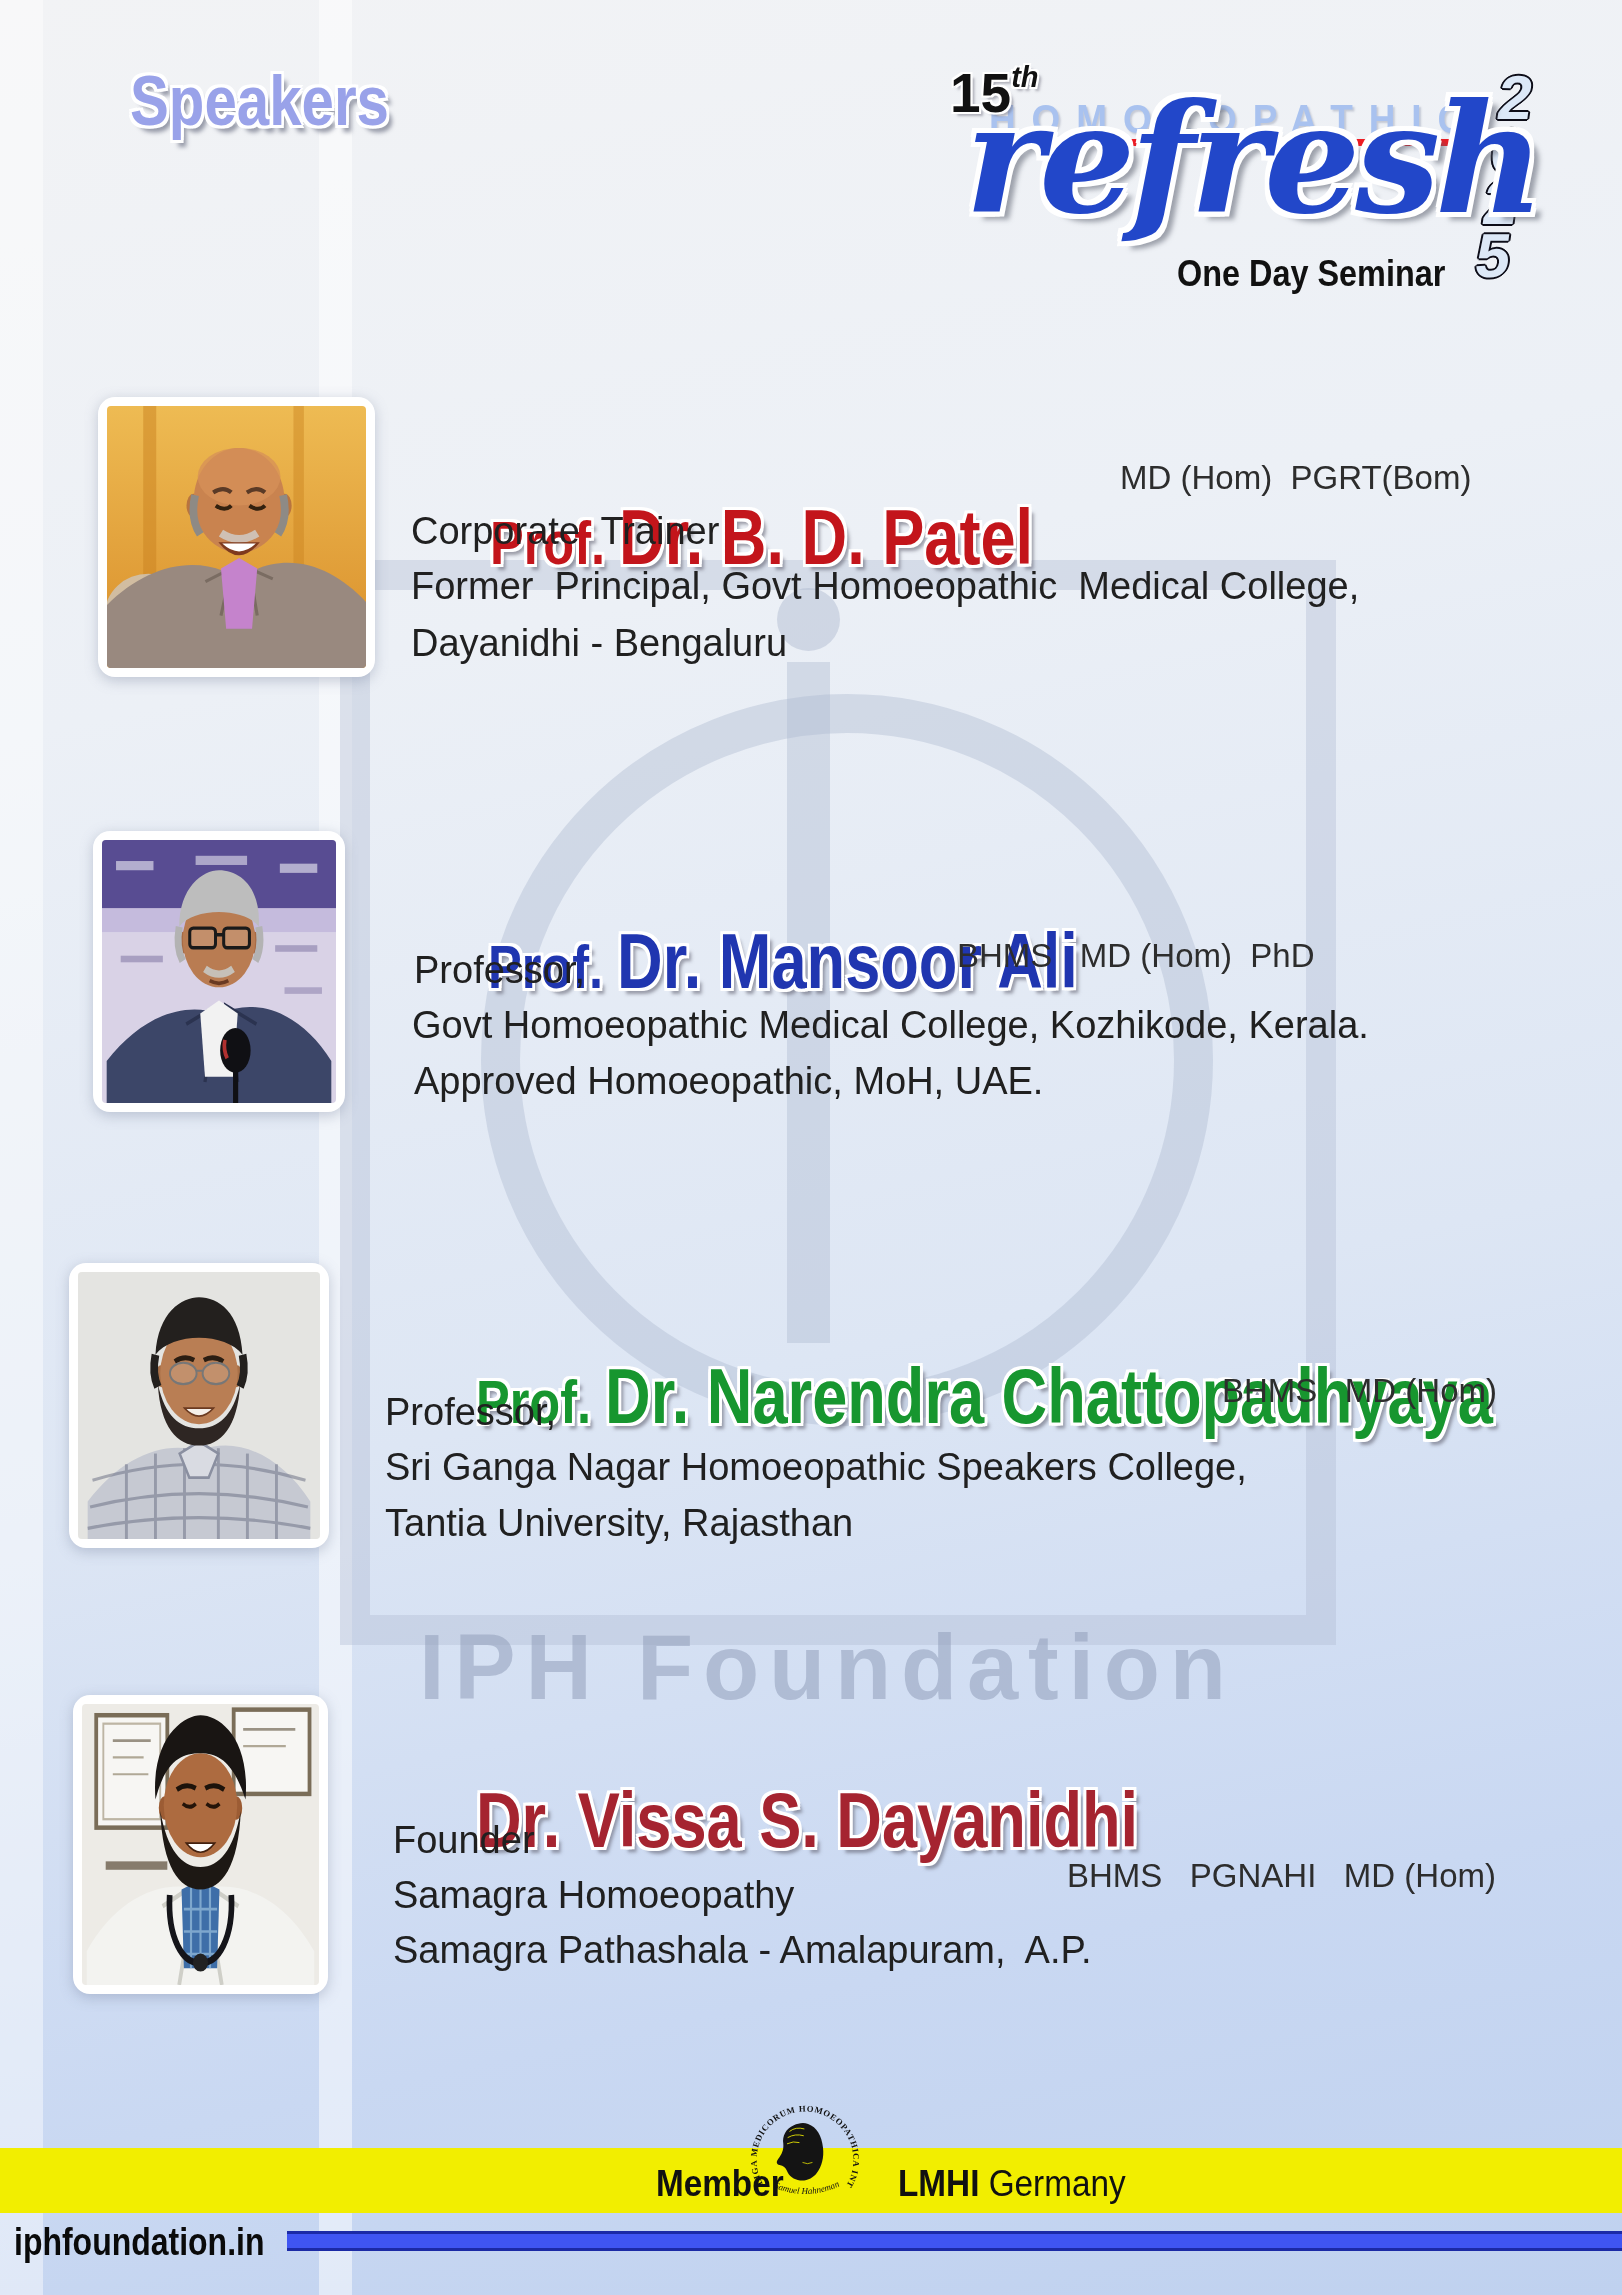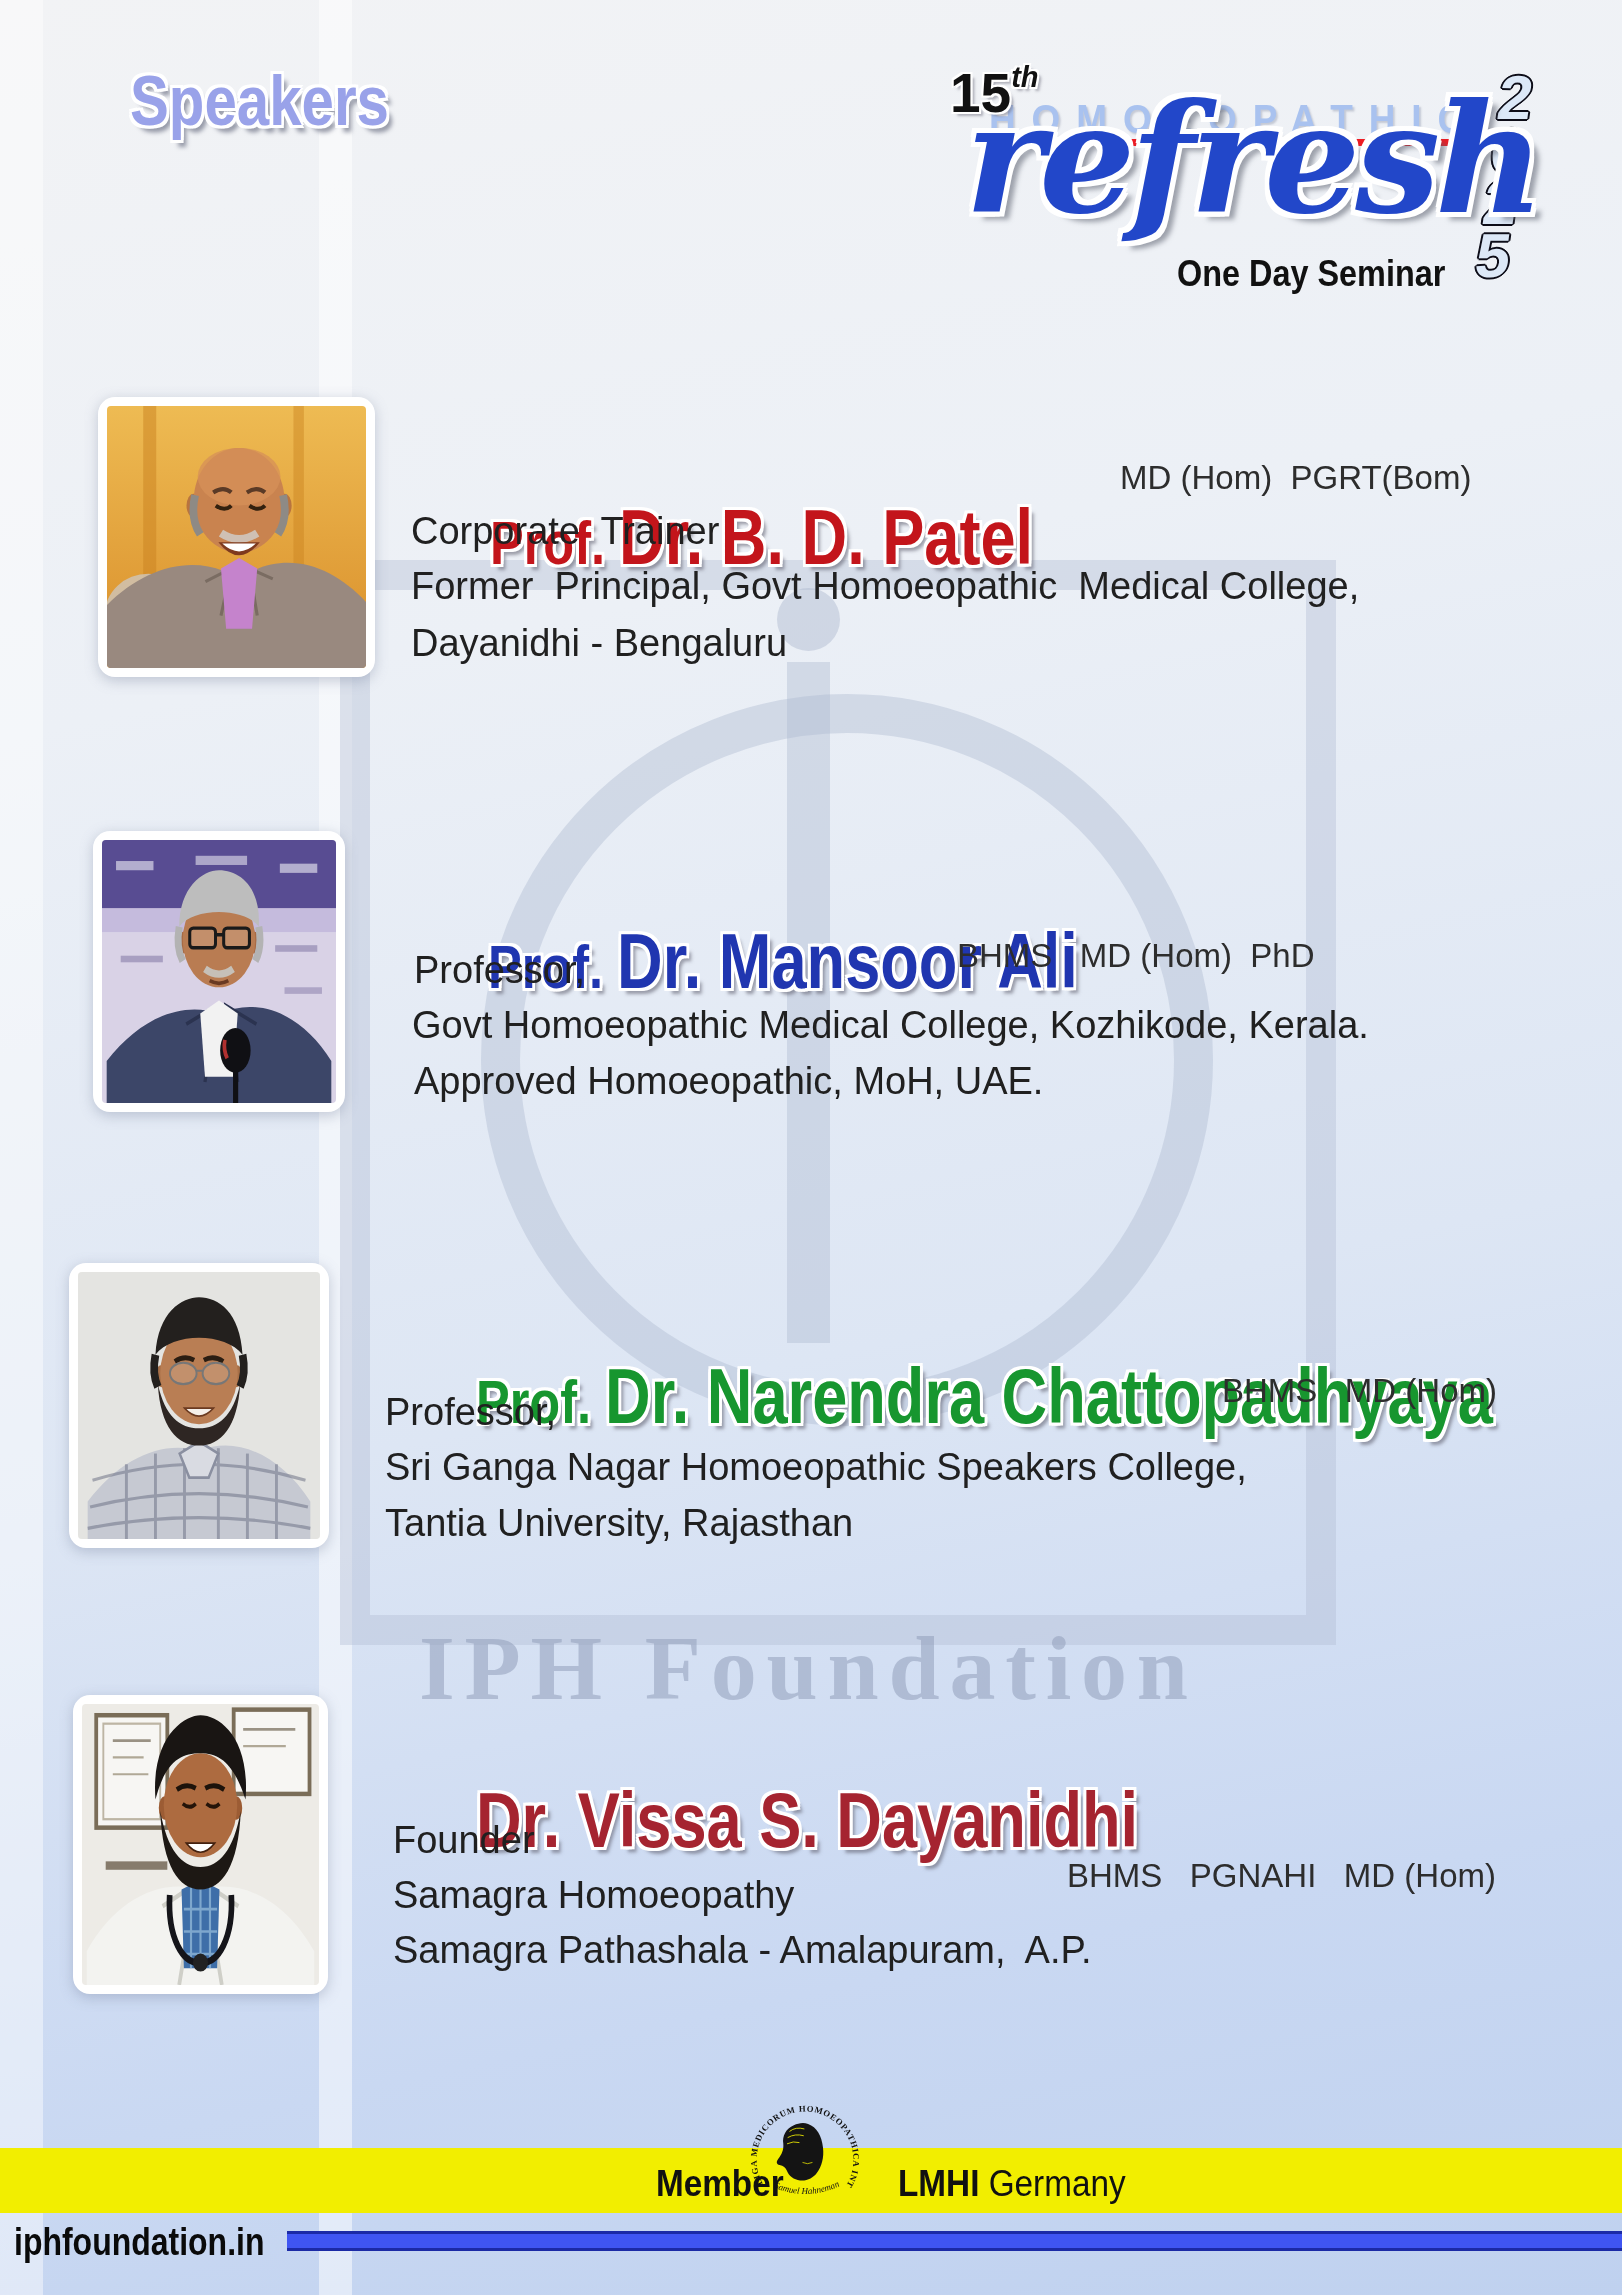--- a/index.html
+++ b/index.html
@@ -14,21 +14,21 @@
   
   .stripe{position:absolute;top:0;bottom:0;background:rgba(255,255,255,.45);z-index:1;}
   
   .wm{position:absolute;z-index:1;pointer-events:none;}
   .wm-square{left:340px;top:560px;width:936px;height:1025px;border:30px solid rgba(177,187,209,.38);}
   .wm-ring{left:481px;top:694px;width:654px;height:654px;border:39px solid rgba(173,184,207,.40);border-radius:50%;}
   .wm-dot{left:777px;top:588px;width:63px;height:63px;border-radius:50%;background:rgba(173,184,207,.45);}
   .wm-stem{left:787px;top:662px;width:43px;height:681px;background:rgba(173,184,207,.40);}
   .wm-text{
     left:419px;top:1615px;font-size:92px;font-weight:700;letter-spacing:9.8px;
-    color:rgba(146,158,186,.55);white-space:pre;font-family:Liberation Serif, serif;
+    color:rgba(146,158,186,.55);white-space:pre;
   }
   
   .cond{display:inline-block;transform:scaleX(.82);transform-origin:0 50%;white-space:pre;}
   .cond9{display:inline-block;transform:scaleX(.9);transform-origin:0 50%;white-space:pre;}
   
   .disp{
     position:absolute;z-index:6;font-weight:700;line-height:1;white-space:pre;
     text-shadow:
       -3.3px -3.3px 0 #fff,3.3px -3.3px 0 #fff,-3.3px 3.3px 0 #fff,3.3px 3.3px 0 #fff,
       -3.3px 0 0 #fff,3.3px 0 0 #fff,0 -3.3px 0 #fff,0 3.3px 0 #fff,

